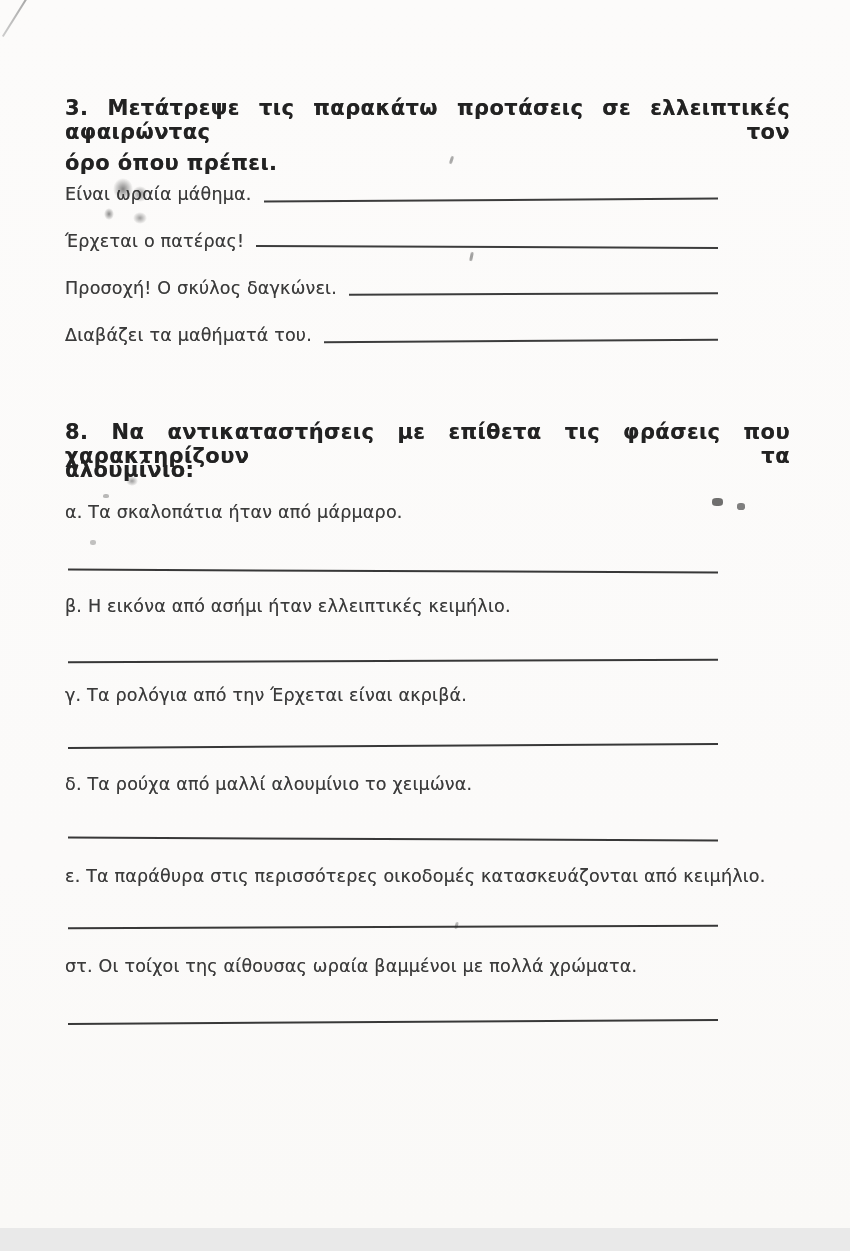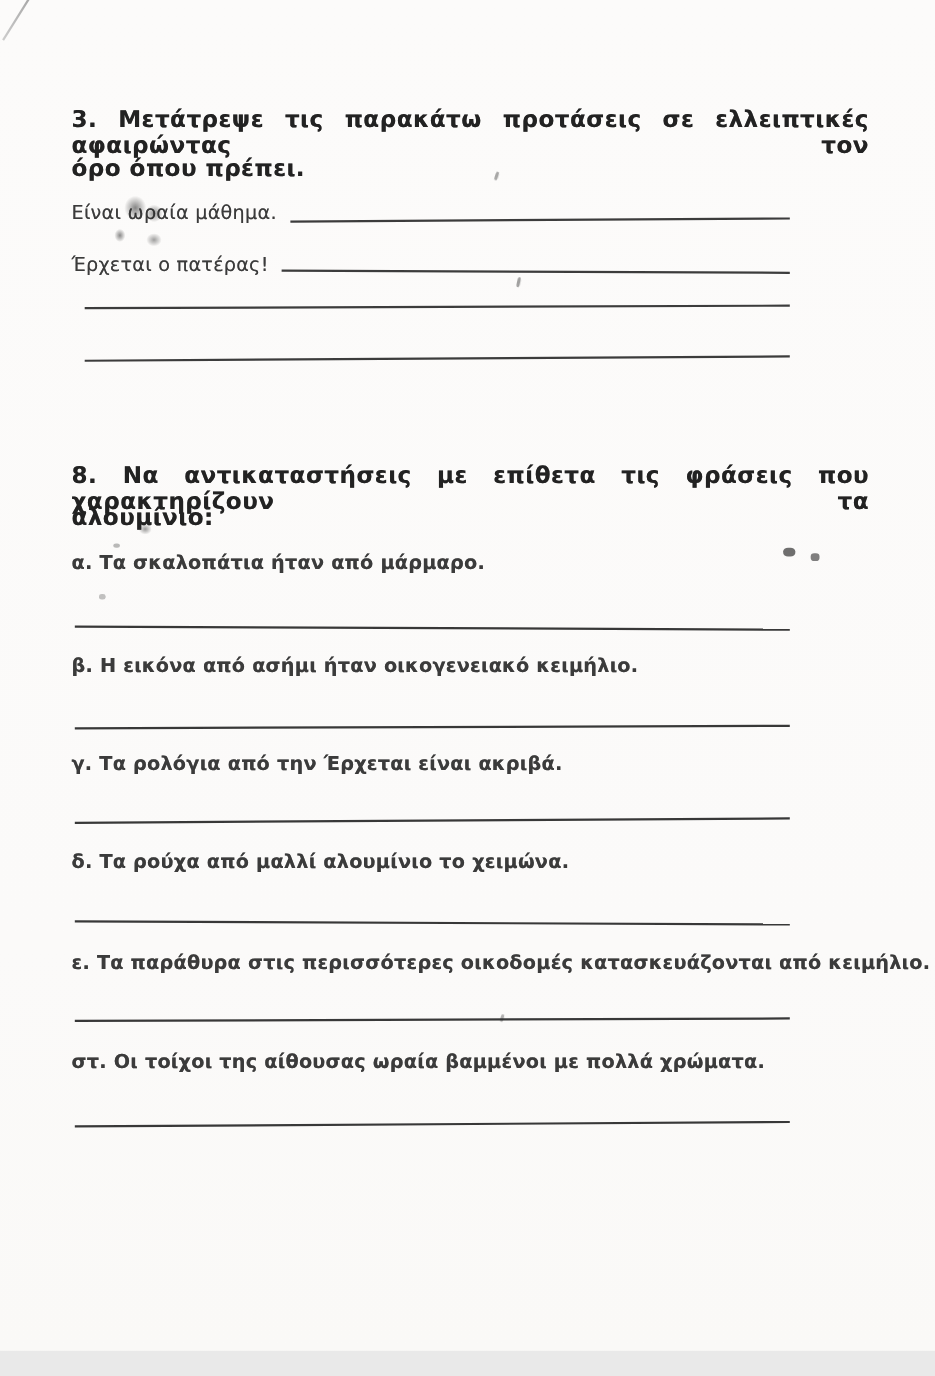--- a/index.html
+++ b/index.html
@@ -47,21 +47,20 @@
   .row .uline{
     flex:1;height:0;
     border-bottom:2px solid #3c3c3c;
     margin:0 0 3px 12px;
   }
   .q{
     position:absolute;left:65px;
     font-size:17.5px;color:#3b3b3b;
     letter-spacing:.2px;white-space:nowrap;
     text-shadow:0 0 .4px rgba(60,60,60,.6);
-    font-weight:bold;
   }
   .ans{
     position:absolute;left:68px;width:650px;height:0;
     border-bottom:2px solid #383838;
   }
   .tilt-a{transform:rotate(-0.35deg);}
   .tilt-b{transform:rotate(0.25deg);}
   .tilt-c{transform:rotate(-0.2deg);}
   .smudge{
     position:absolute;border-radius:50%;
@@ -75,46 +74,48 @@
 </style>
 </head>
 <body>
 
 <div class="page">
 
   <div class="scratch"></div>
 
   <section>
     <div class="heading just" style="top:96px;">3. Μετάτρεψε τις παρακάτω προτάσεις σε ελλειπτικές αφαιρώντας τον</div>
-    <div class="heading" style="top:141px;">όρο όπου πρέπει.</div>
+    <div class="heading" style="top:151px;">όρο όπου πρέπει.</div>
 
     <div class="row" style="top:184px;">
       <span class="label">Είναι ωραία μάθημα.</span>
       <span class="uline tilt-a"></span>
     </div>
     <div class="row" style="top:231px;justify-content:space-between;">
       <span class="label">Έρχεται ο πατέρας!</span>
       <span class="uline tilt-b"></span>
     </div>
     <div class="row" style="top:278px;">
+      <span class="label">Προσοχή! Ο σκύλος δαγκώνει.</span>
       <span class="uline tilt-c"></span>
     </div>
     <div class="row" style="top:325px;">
+      <span class="label">Διαβάζει τα μαθήματά του.</span>
       <span class="uline tilt-a"></span>
     </div>
   </section>
 
   <section>
     <div class="heading just" style="top:420px;">8. Να αντικαταστήσεις με επίθετα τις φράσεις που χαρακτηρίζουν τα</div>
     <div class="heading" style="top:458px;">αλουμίνιο:</div>
 
     <div class="q" style="top:502px;">α. Τα σκαλοπάτια ήταν από μάρμαρο.</div>
     <div class="ans tilt-b" style="top:570px;"></div>
 
-    <div class="q" style="top:596px;">β. Η εικόνα από ασήμι ήταν οικογενειακό κειμήλιο.</div>
+    <div class="q" style="top:596px;">β. Η εικόνα από ασήμι ήταν ελλειπτικές κειμήλιο.</div>
     <div class="ans tilt-c" style="top:660px;"></div>
 
     <div class="q" style="top:685px;">γ. Τα ρολόγια από την Έρχεται είναι ακριβά.</div>
     <div class="ans tilt-a" style="top:745px;"></div>
 
     <div class="q" style="top:774px;">δ. Τα ρούχα από μαλλί αλουμίνιο το χειμώνα.</div>
     <div class="ans tilt-b" style="top:838px;"></div>
 
     <div class="q" style="top:866px;">ε. Τα παράθυρα στις περισσότερες οικοδομές κατασκευάζονται από κειμήλιο.</div>
     <div class="ans tilt-c" style="top:926px;"></div>

